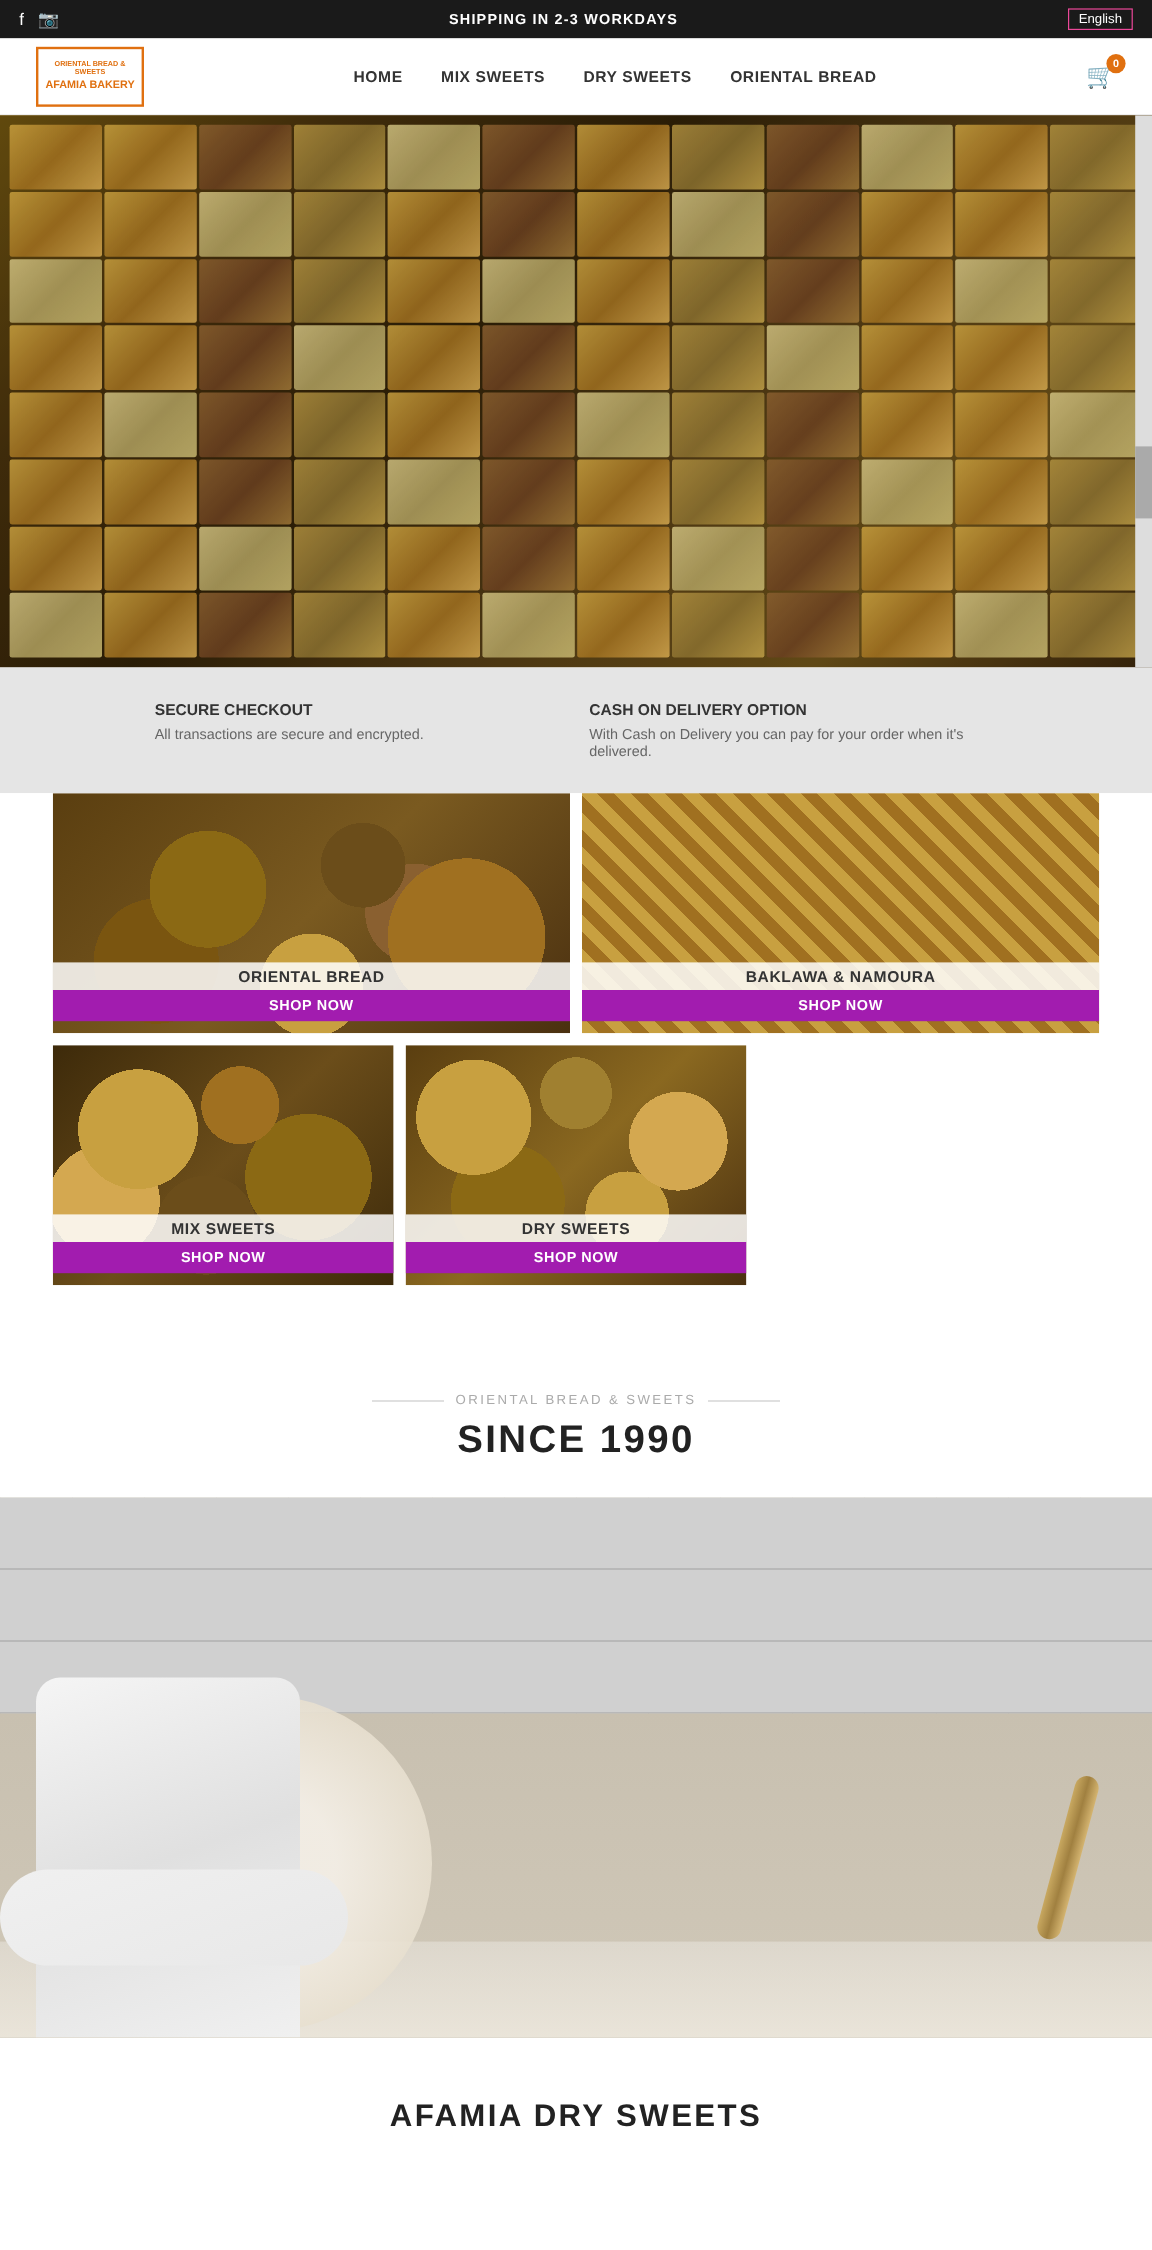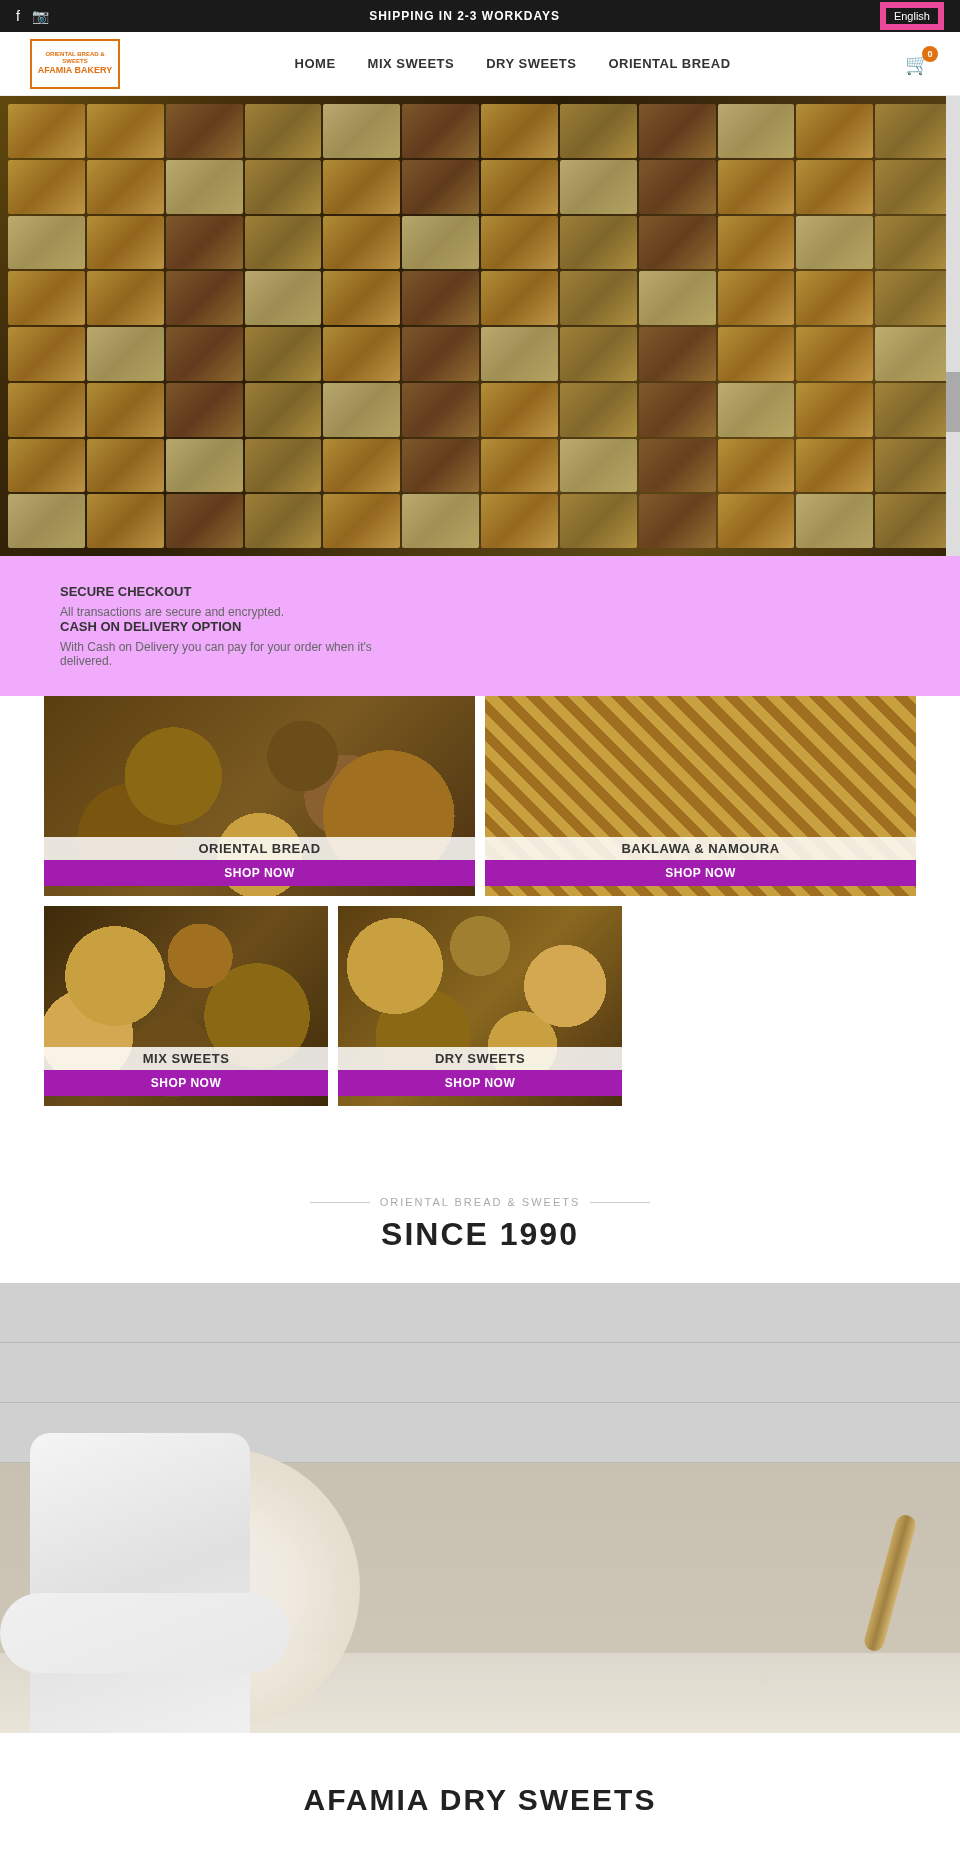--- a/index.html
+++ b/index.html
@@ -14,21 +14,21 @@
       justify-content: space-between;
       padding: 0 16px;
       height: 32px;
       font-size: 12px;
     }
     .top-bar-icons { display: flex; gap: 12px; align-items: center; }
     .top-bar-icons span { cursor: pointer; font-size: 14px; }
     .top-bar-center { text-align: right; font-size: 12px; letter-spacing: 1px; font-weight: bold; }
     .top-bar-right { display: flex; align-items: center; }
     .lang-btn {
-      border: 6px solid #ec4899;
+      border: 1px solid #ec4899;
       background: transparent;
       color: #fff;
       padding: 2px 8px;
       font-size: 11px;
       cursor: pointer;
     }
 
     
     .header {
       background: #fff;
@@ -133,22 +133,21 @@
       background: #aaa;
       position: absolute;
       top: 60%;
     }
 
     
     .features {
       display: flex;
       justify-content: space-around;
       padding: 28px 60px;
-      background: #f0abfc;
-      flex-direction: column;
+      background: #e5e5e5;
     }
     .feature-item { max-width: 340px; }
     .feature-title { font-size: 13px; font-weight: bold; color: #333; margin-bottom: 6px; }
     .feature-desc { font-size: 12px; color: #666; }
 
     
     .product-grid {
       padding: 0 44px 40px;
       background: #fff;
     }
@@ -315,21 +314,21 @@
       transform: rotate(15deg);
     }
 
     
     .dry-sweets-section {
       padding: 50px 20px 30px;
       text-align: center;
       background: #fff;
     }
     .dry-sweets-title {
-      font-size: 30px;
+      font-size: 26px;
       font-weight: bold;
       color: #222;
       letter-spacing: 2px;
     }
 
     
     .food-sim-1 {
       background: 
         radial-gradient(circle at 30% 40%, #8B6914 15%, transparent 15%),
         radial-gradient(circle at 60% 30%, #6b4d1a 12%, transparent 12%),

